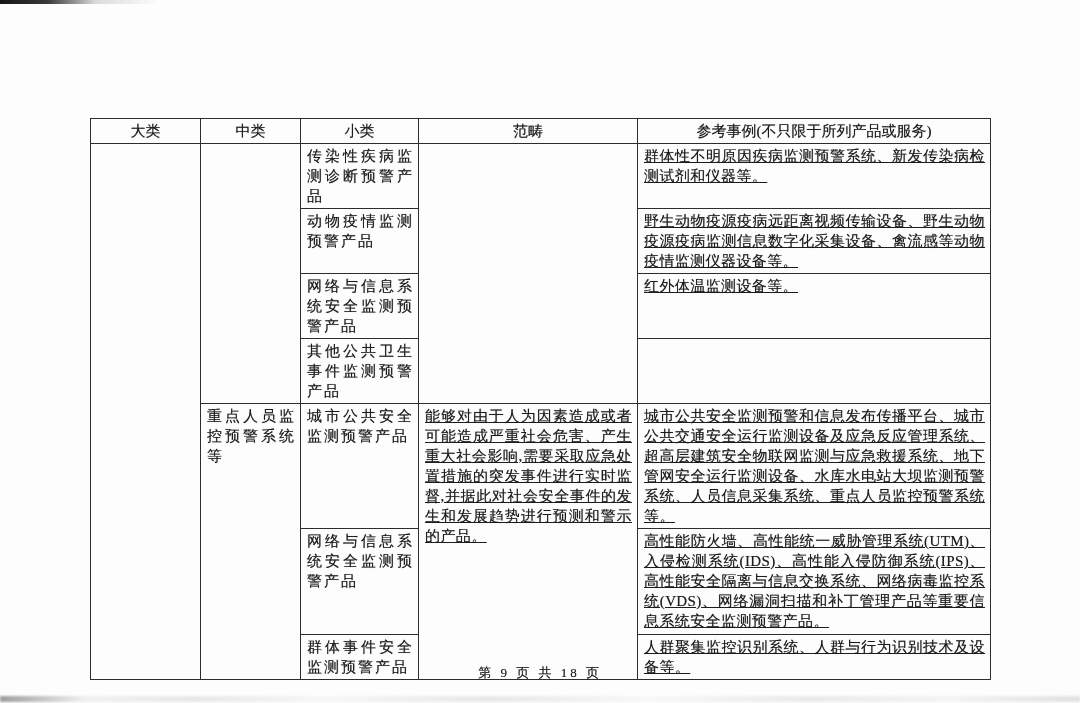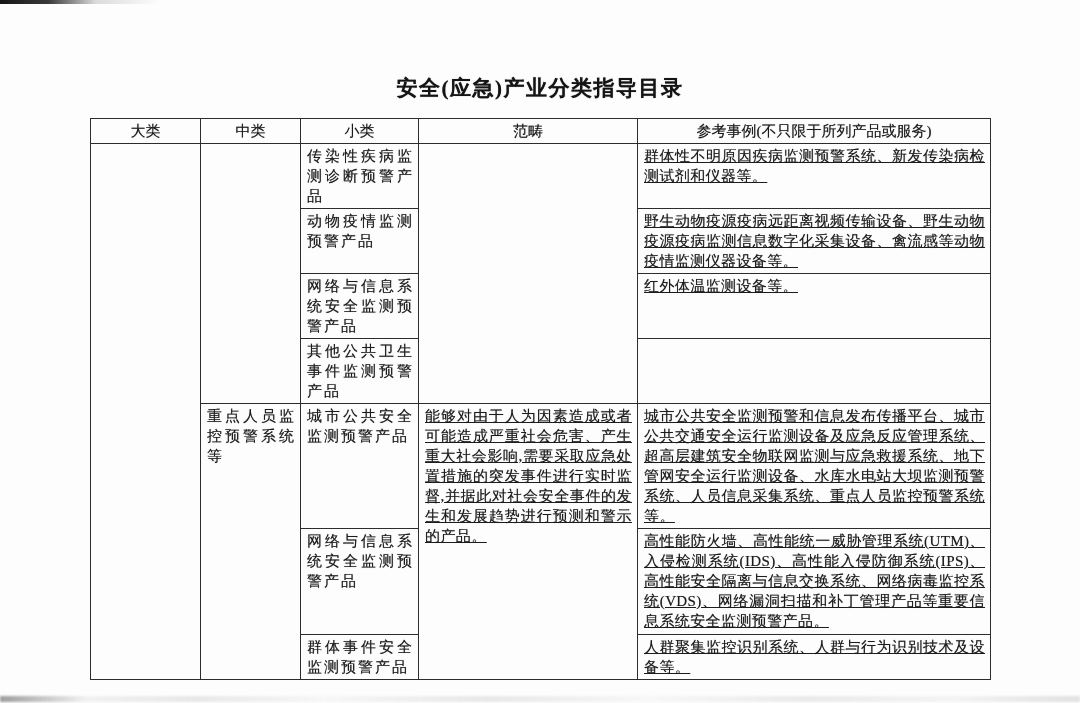--- a/index.html
+++ b/index.html
@@ -102,21 +102,20 @@
     filter: blur(1.3px);
   }
 </style>
 </head>
 <body>
 
 <div class="page">
 
   <div class="artifact-top"></div>
 
-  <div class="title">安全(应急)产业分类指导目录</div>
 
   <table class="cat-table">
     <tbody>
         <tr>
       <th class="col-major">大类</th>
       <th class="col-middle">中类</th>
       <th class="col-minor">小类</th>
       <th class="col-scope">范畴</th>
       <th class="col-ex">参考事例(不只限于所列产品或服务)</th>
     </tr>
@@ -156,16 +155,17 @@
       <td class="ex-cell">高性能防火墙、高性能统一威胁管理系统(UTM)、入侵检测系统(IDS)、高性能入侵防御系统(IPS)、高性能安全隔离与信息交换系统、网络病毒监控系统(VDS)、网络漏洞扫描和补丁管理产品等重要信息系统安全监测预警产品。</td>
     </tr>
 
     <tr class="r7">
       <td class="minor-cell">群体事件安全监测预警产品</td>
       <td class="ex-cell">人群聚集监控识别系统、人群与行为识别技术及设备等。</td>
     </tr>
   </tbody>
     </table>
 
+  <div class="footer">第 9 页 共 18 页</div>
 
   <div class="artifact-bottom"></div>
 
 </div>
 
 </body></html>

